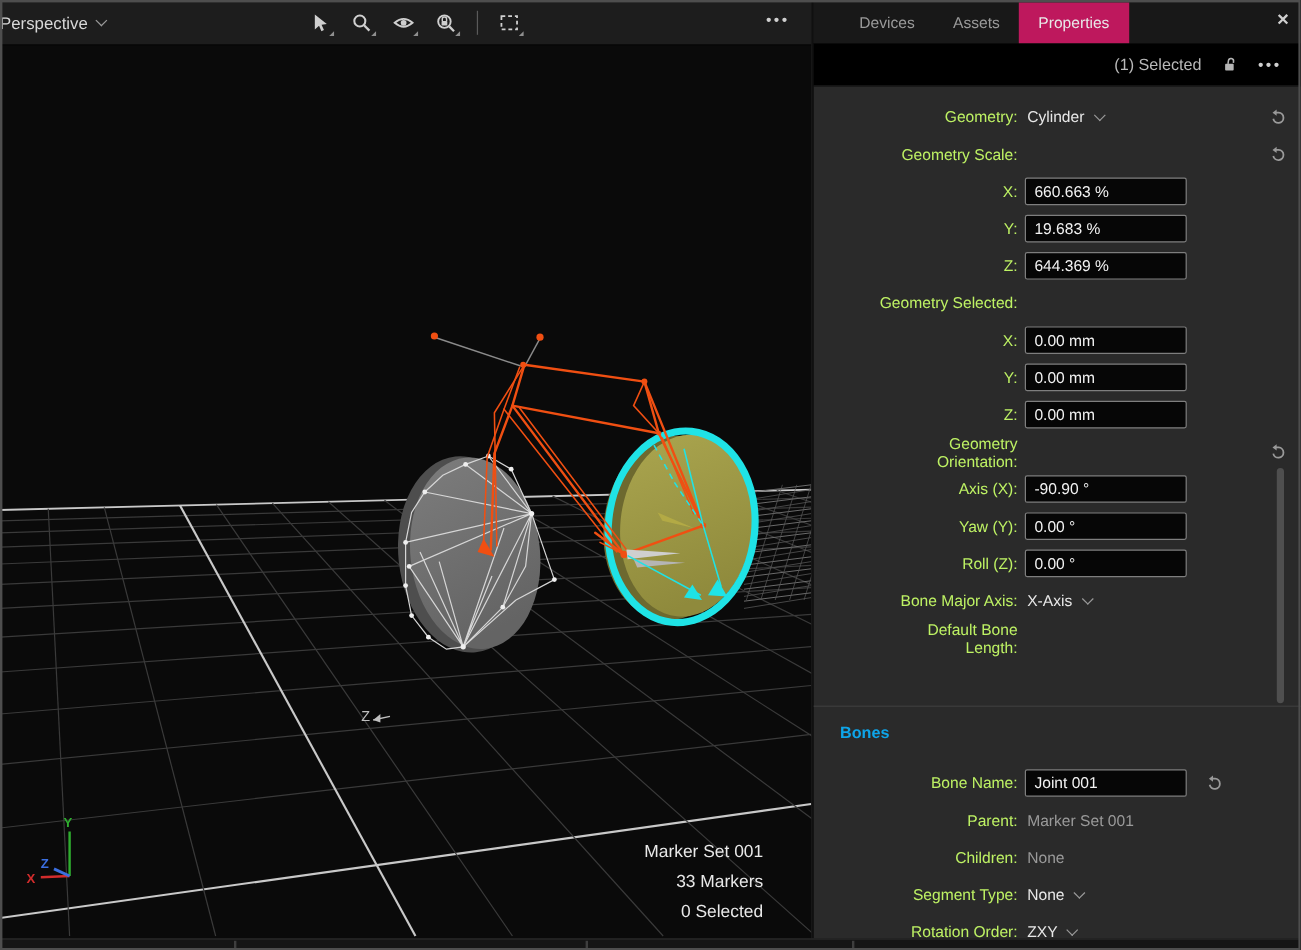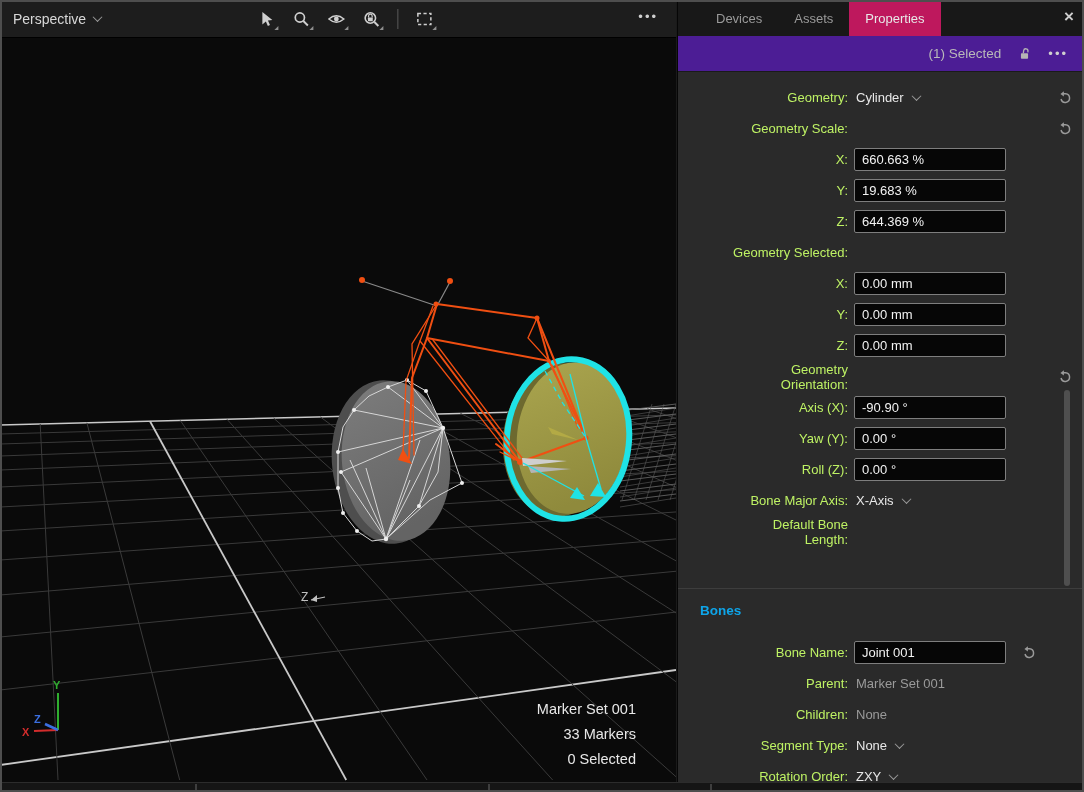--- a/index.html
+++ b/index.html
@@ -4,47 +4,47 @@
 <style>
   html,body{margin:0;padding:0;background:#111;}
   *{box-sizing:border-box;font-family:"Liberation Sans",sans-serif;}
   #app{position:relative;width:1084px;height:792px;background:#1a1a1a;overflow:hidden;}
   .frame{position:absolute;inset:0;border:2px solid #4e4e4e;pointer-events:none;z-index:60;}
 
   
   #viewport{position:absolute;left:0;top:0;width:676px;height:782px;background:#0a0a0a;overflow:hidden;}
   #scene{position:absolute;left:0;top:0;}
   #vp-toolbar{position:absolute;left:0;top:0;width:676px;height:38px;background:#1d1d1d;border-bottom:1px solid #000;display:flex;align-items:center;z-index:5;}
-  .cam-select{display:flex;align-items:center;gap:8px;color:#d8d8d8;font-size:14px;margin-left:13px;cursor:default;}
+  .cam-select{display:flex;align-items:center;gap:8px;color:#d8d8d8;font-size:14px;cursor:default;}
   .chev{display:inline-block;width:7px;height:7px;border-right:1.6px solid #9a9a9a;border-bottom:1.6px solid #9a9a9a;transform:rotate(45deg) translate(-1px,-1px);}
   .tools{position:absolute;left:50%;transform:translateX(-46%);display:flex;align-items:center;gap:9px;}
   .tool{position:relative;width:26px;height:26px;display:flex;align-items:center;justify-content:center;cursor:default;}
   .tool svg{display:block;}
   .tool .caret{position:absolute;right:1px;bottom:2px;width:0;height:0;border-left:4px solid transparent;border-bottom:4px solid #8f8f8f;}
   .tsep{width:1px;height:20px;background:#5a5a5a;margin:0 4px;}
   .more-dots{color:#cfcfcf;font-size:13px;letter-spacing:2px;cursor:default;}
   #vp-more{position:absolute;right:18px;top:9px;}
 
   
   #bottom-strip{position:absolute;left:0;top:782px;width:1084px;height:10px;background:#151515;border-top:1px solid #2c2c2c;z-index:4;}
   #bottom-strip .tick{position:absolute;top:1px;width:2px;height:7px;background:#3e3e3e;}
 
   
   #panel{position:absolute;left:677px;top:0;width:407px;height:782px;background:#2a2a2a;border-left:1px solid #060606;}
   #tabbar{height:36px;background:#181818;display:flex;align-items:flex-end;position:relative;}
   .tab{padding:9px 16px 10px;font-size:13px;color:#9a9a9a;cursor:default;}
   .tab.active{background:#be185d;color:#e8e8e8;}
   #tab-close{position:absolute;right:10px;top:8px;color:#cfcfcf;font-size:17px;font-weight:bold;line-height:1;cursor:default;}
-  #panel-header{height:36px;background:#4c1d95;display:flex;align-items:center;justify-content:flex-end;gap:16px;padding-right:16px;border-bottom:1px solid #1a1a1a;}
+  #panel-header{height:36px;background:#000000;display:flex;align-items:center;justify-content:flex-end;gap:16px;padding-right:16px;border-bottom:1px solid #1a1a1a;}
   #sel-label{color:#b9b9b9;font-size:13.5px;}
   #scrollarea{position:relative;height:516px;overflow:hidden;padding-top:10px;}
   #scroll-thumb{position:absolute;right:14px;top:318px;width:6px;height:196px;background:#4f4f4f;border-radius:3px;}
   .prow{height:31px;display:flex;align-items:center;padding-left:0;}
   .plabel{width:170px;text-align:right;color:#bef264;font-size:13px;flex:none;padding-left:48px;}
-  .pinput{width:152px;height:23px;margin-left:6px;background:#060606;border:1px solid #7e7e7e;border-radius:2px;color:#f2f2f2;font-size:13px;padding:0 7px;outline:none;}
+  .pinput{width:135px;height:23px;margin-left:6px;background:#060606;border:1px solid #7e7e7e;border-radius:2px;color:#f2f2f2;font-size:13px;padding:0 7px;outline:none;}
   .pdrop{display:flex;align-items:center;gap:9px;margin-left:8px;cursor:default;}
   .pval{color:#e8e8e8;font-size:13px;}
   .pstatic{margin-left:8px;color:#9a9a9a;font-size:13px;}
   .rslot{width:40px;flex:none;display:flex;justify-content:center;margin-left:2px;}
   .reset{background:none;border:none;padding:0;cursor:default;line-height:0;}
   #bones-sec{border-top:1px solid #3d3d3d;padding-top:10px;height:194px;overflow:hidden;}
   .sec-head{color:#0ea5e9;font-size:13.5px;font-weight:bold;padding:4px 12px 0 22px;height:26px;margin-bottom:12px;}
   .hicon{display:flex;align-items:center;cursor:default;}
 
   

